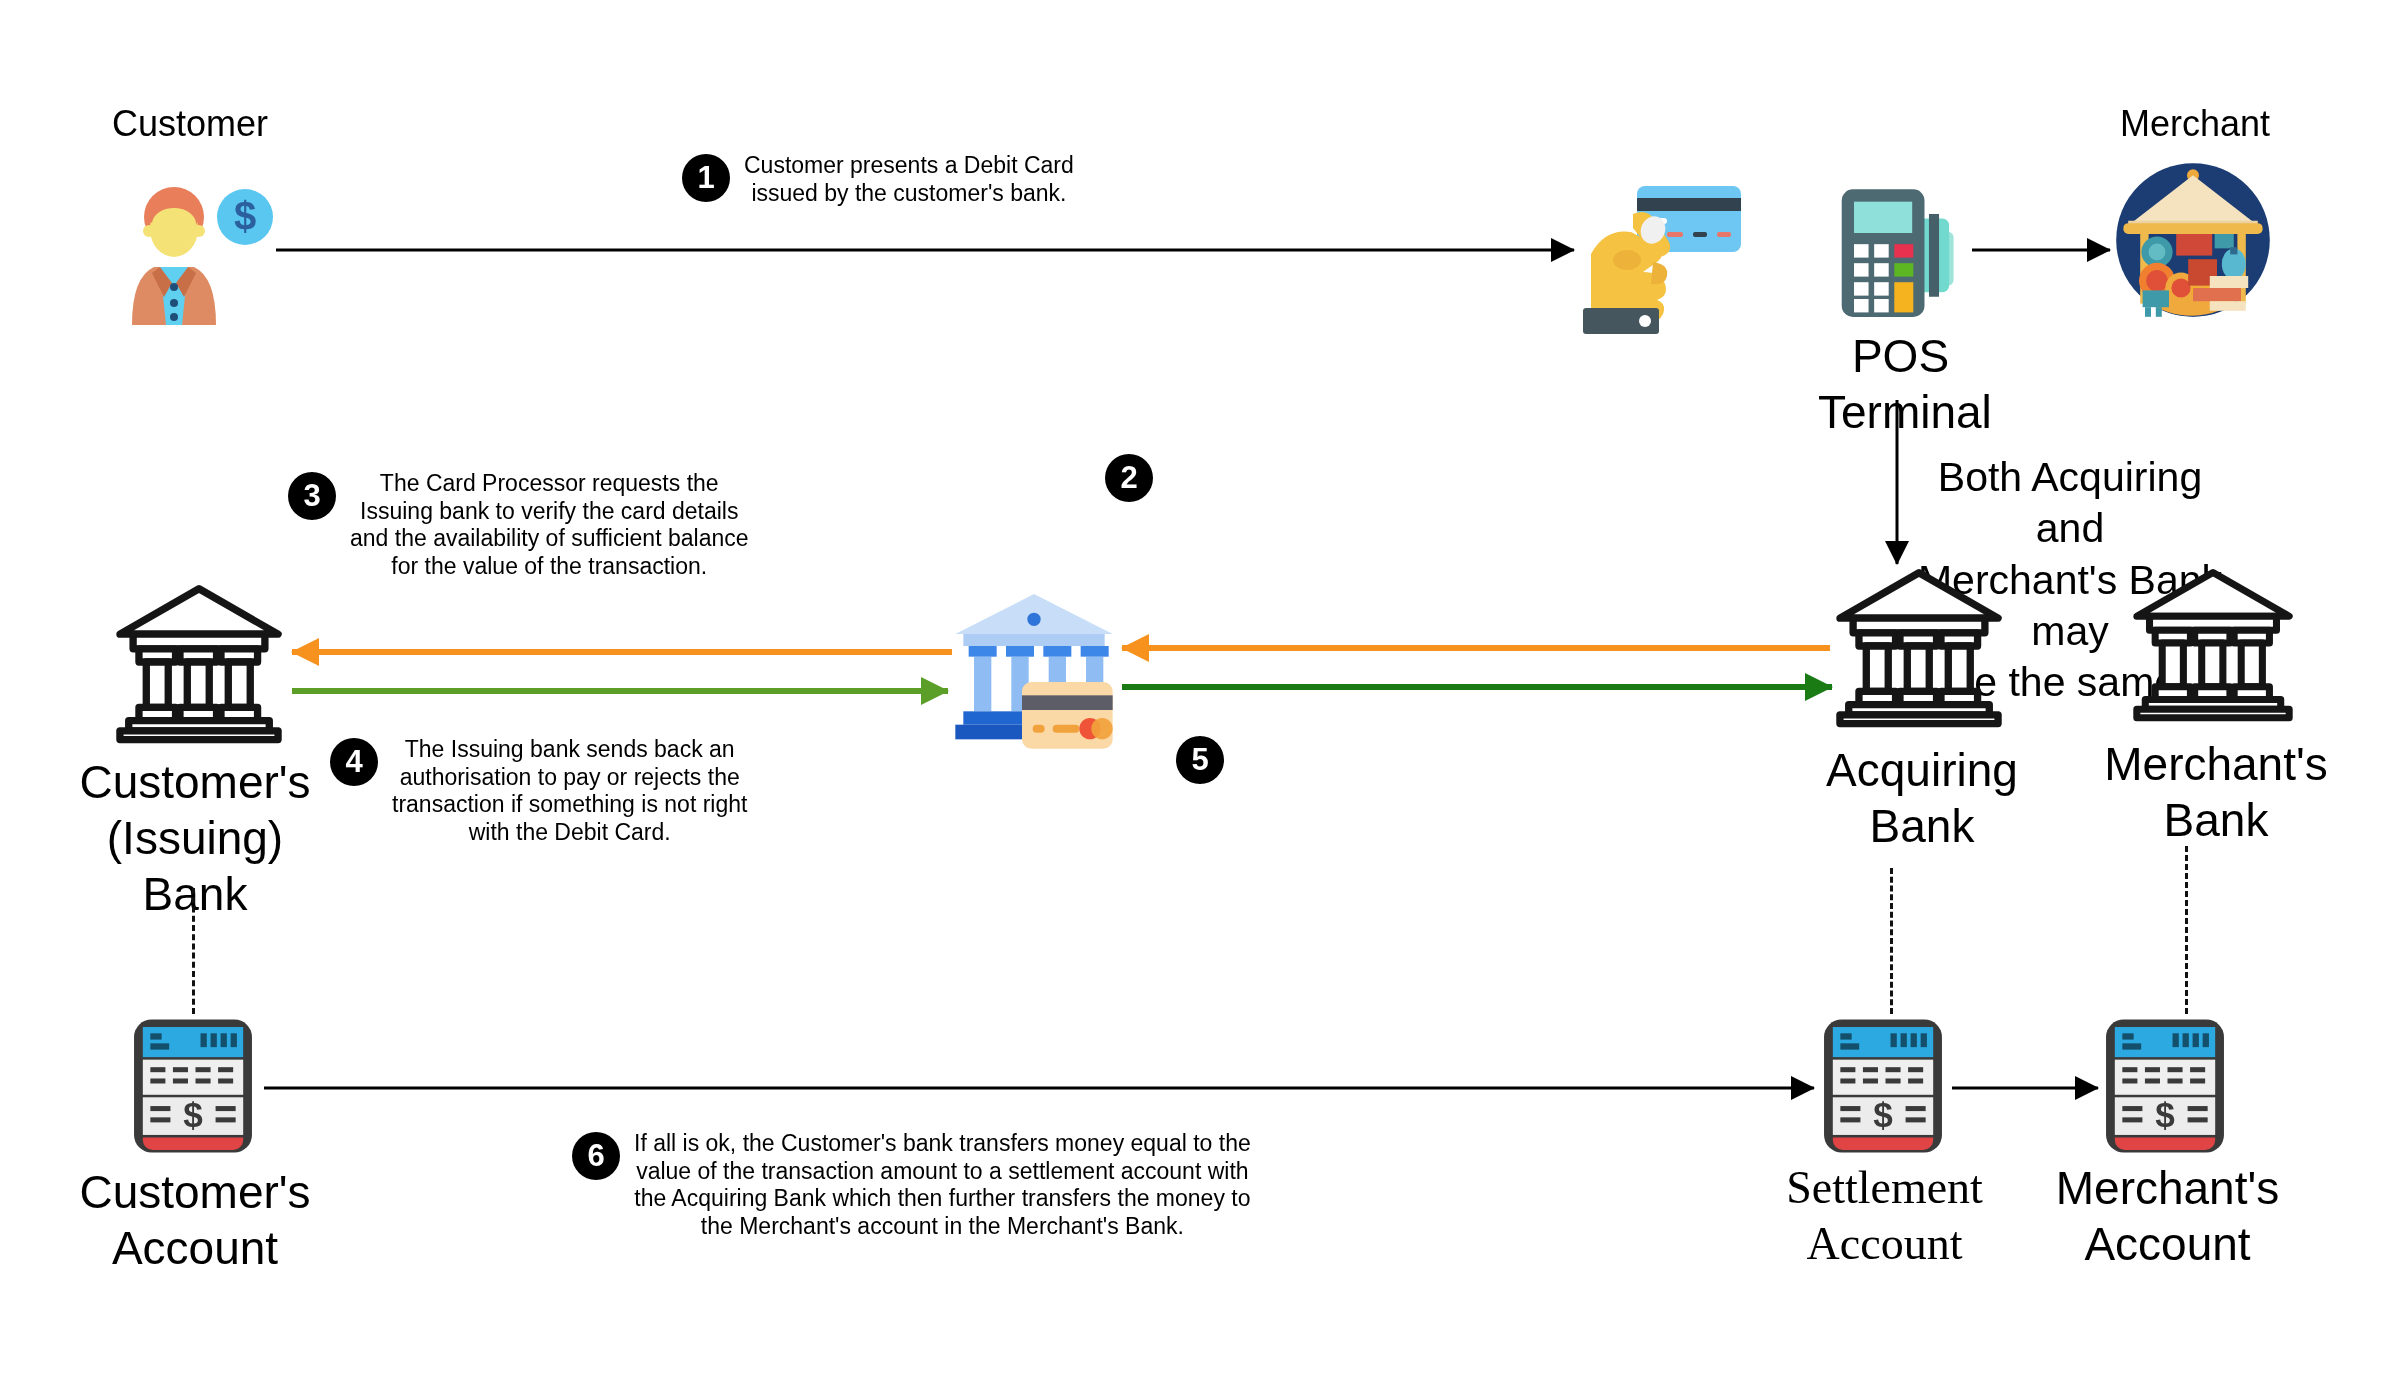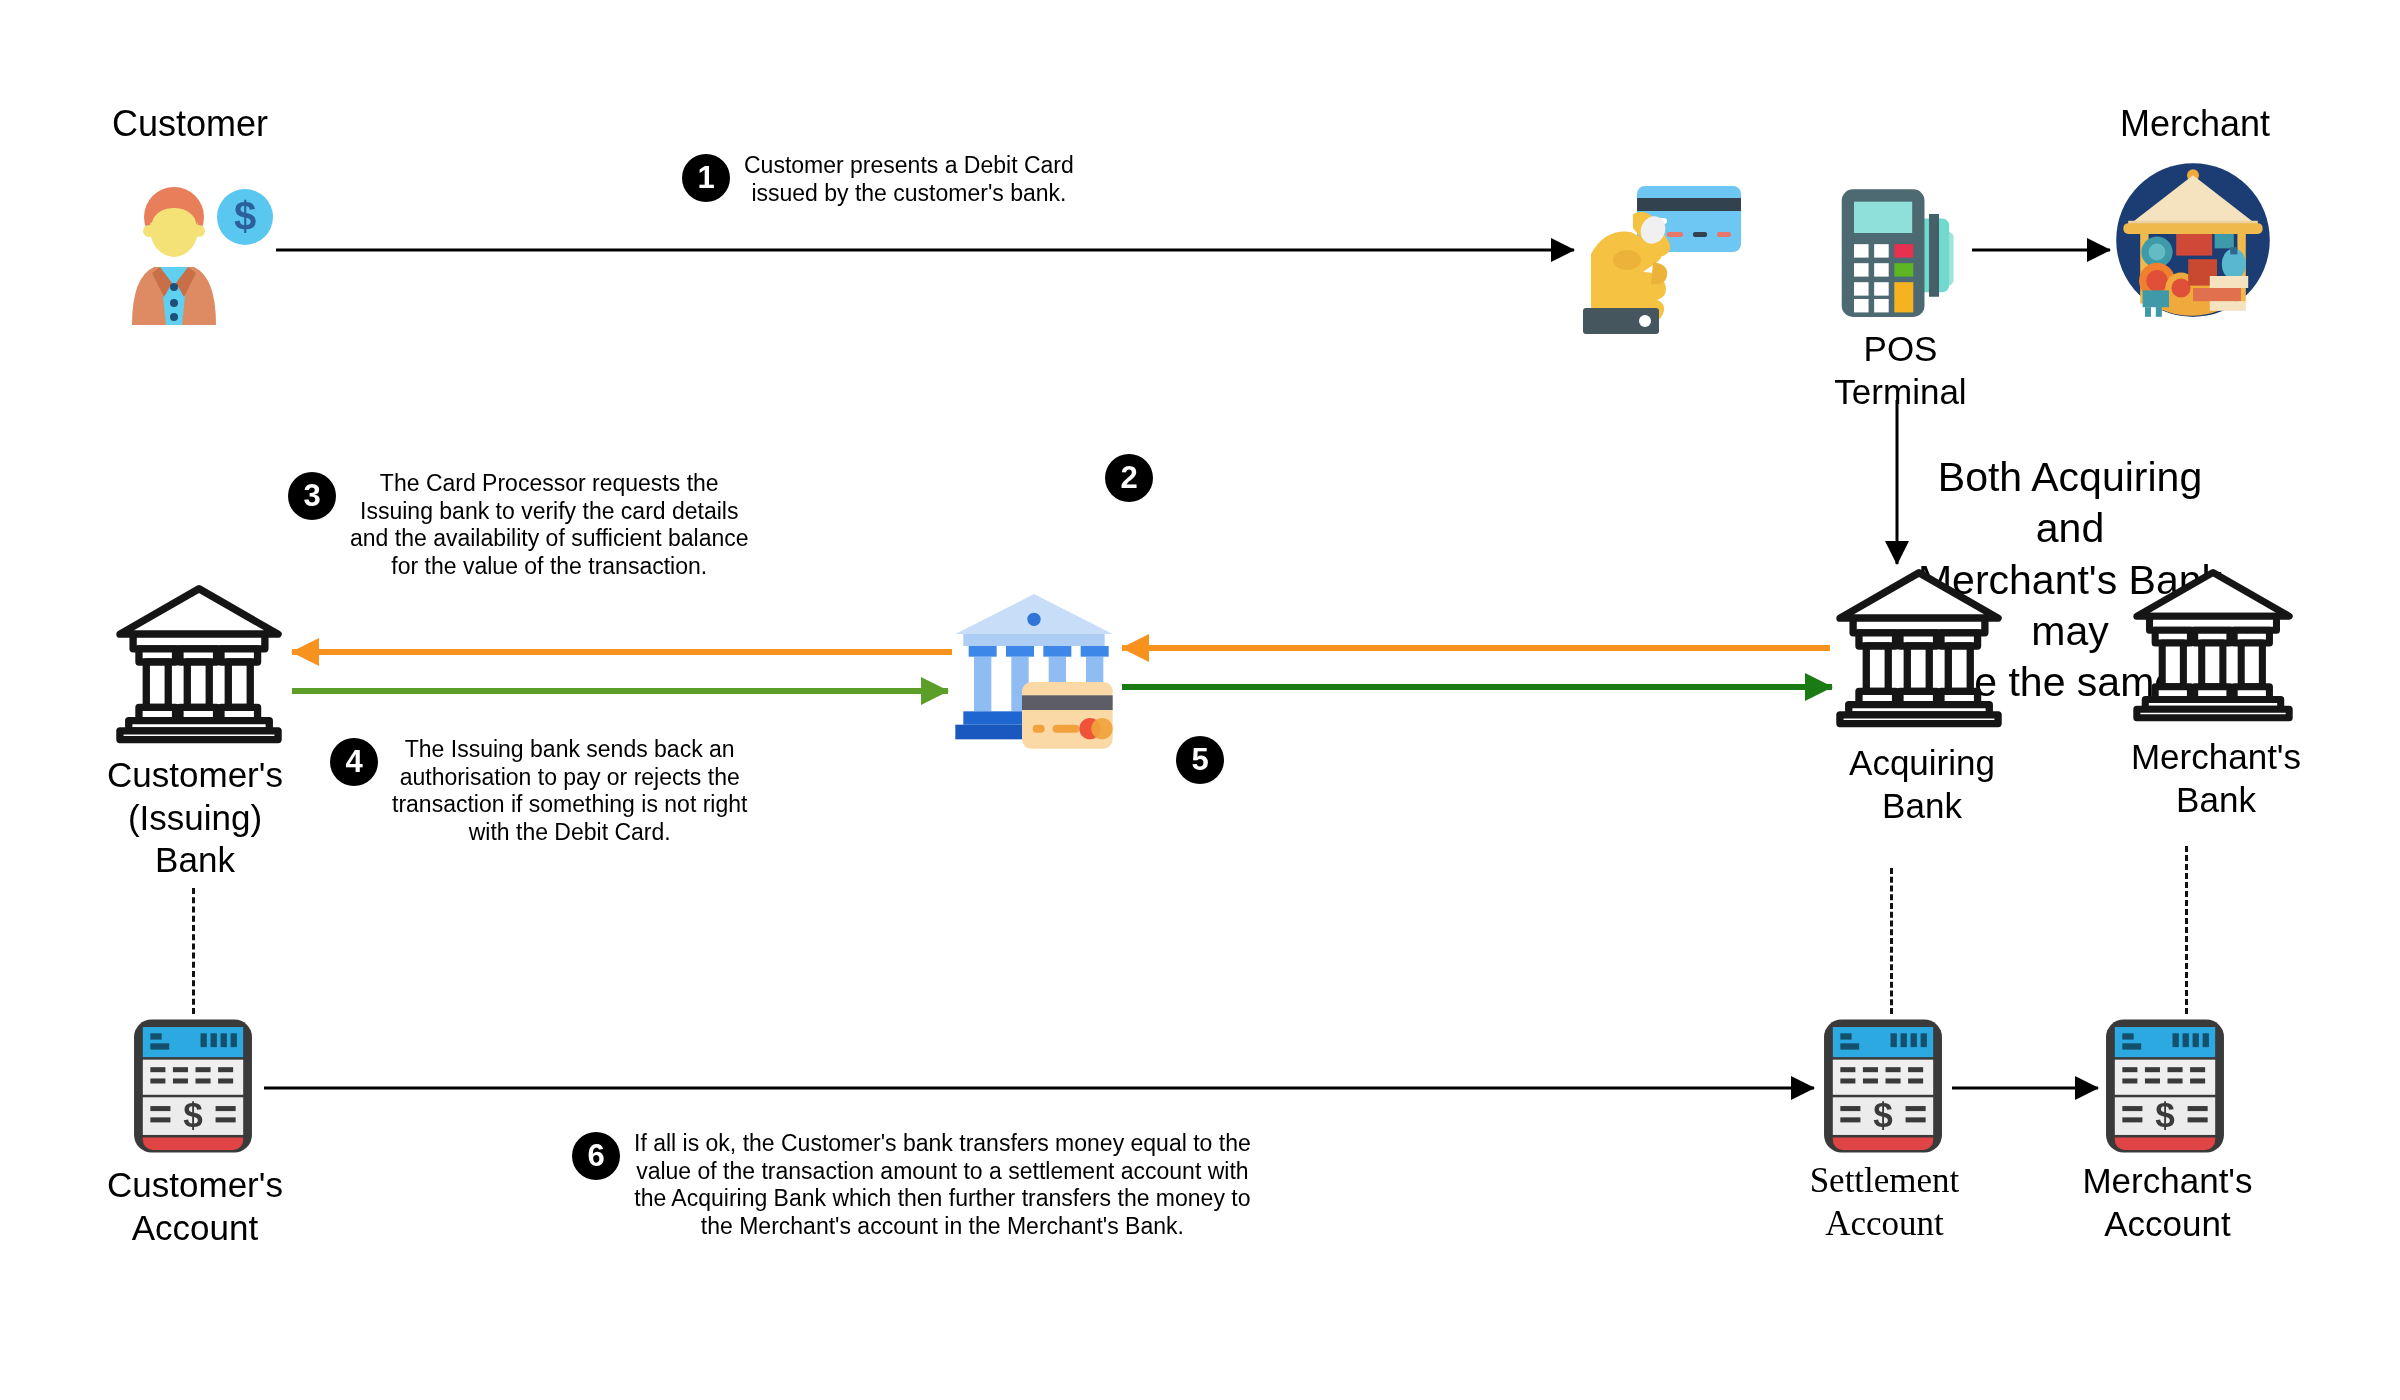--- a/index.html
+++ b/index.html
@@ -1,21 +1,21 @@
 <!DOCTYPE html>
 <html><head>
 <meta charset="utf-8">
 <style>
   html,body{margin:0;padding:0;background:#ffffff;}
   #canvas{
     position:relative;width:2400px;height:1400px;background:#ffffff;overflow:hidden;
     font-family:"Liberation Sans","DejaVu Sans",sans-serif;color:#000;
   }
   .abs{position:absolute;}
-  .node-label{position:absolute;text-align:center;font-size:35px;line-height:1.22;white-space:pre-line;color:#000;}
+  .node-label{position:absolute;text-align:center;font-size:46px;line-height:1.22;white-space:pre-line;color:#000;}
   .top-label{font-size:36px;}
   .step{position:absolute;display:flex;align-items:flex-start;gap:14px;}
   .badge{flex:none;width:48px;height:48px;border-radius:50%;background:#000;color:#fff;
          font-size:31px;font-weight:bold;display:flex;align-items:center;justify-content:center;margin-top:2px;}
   .step-text{font-size:23px;line-height:1.2;text-align:center;white-space:pre-line;color:#000;}
   .note{position:absolute;font-size:41px;line-height:1.25;text-align:center;white-space:pre-line;color:#000;}
   
   .arrow{position:absolute;height:32px;}
   .arrow .shaft{position:absolute;left:0;right:0;top:50%;transform:translateY(-50%);height:3px;background:var(--c,#000);}
   .arrow.thick .shaft{height:6px;}

